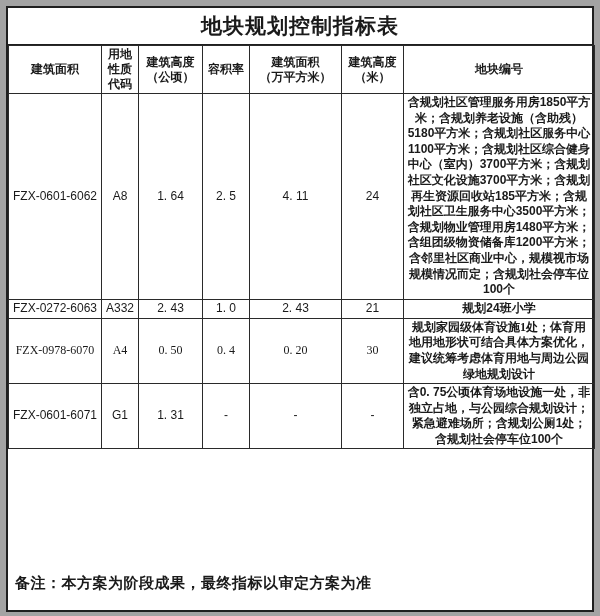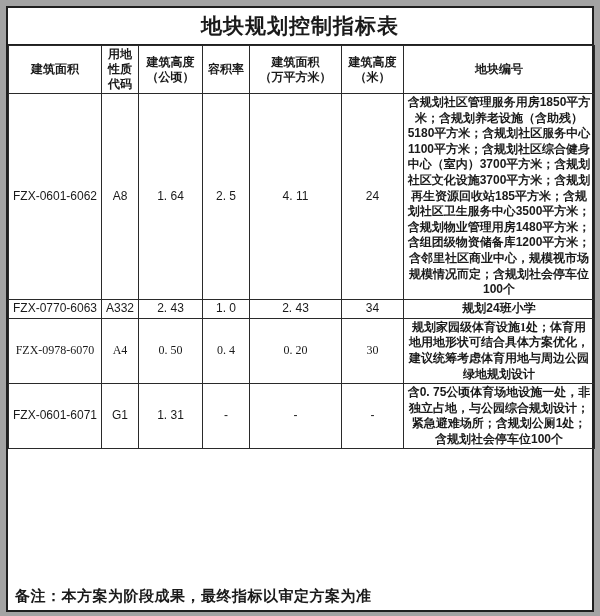--- a/index.html
+++ b/index.html
@@ -62,21 +62,21 @@
   }
   tr.r-small td { height: 19px; }
   tr.r-tall  td { height: 203px; }
   tr.r-med1  td { height: 65px; font-family: Liberation Serif, serif; }
   tr.r-med2  td { height: 62px; }
   .spacer { flex: 1 1 auto; }
   .footnote {
     flex: 0 0 auto;
     font-size: 15px;
     font-weight: bold;
-    padding: 0 0 4px 7px;
+    padding: 0 0 17px 7px;
     letter-spacing: 0.5px;
   }
 </style>
 </head>
 <body>
 
 <div class="page">
   <div class="frame">
 
     <div class="title-row">地块规划控制指标表</div>
@@ -111,26 +111,26 @@
         <tr class="r-tall">
           <td>FZX-0601-6062</td>
           <td>A8</td>
           <td>1. 64</td>
           <td>2. 5</td>
           <td>4. 11</td>
           <td>24</td>
           <td class="col-notes">含规划社区管理服务用房1850平方米；含规划养老设施（含助残）5180平方米；含规划社区服务中心1100平方米；含规划社区综合健身中心（室内）3700平方米；含规划社区文化设施3700平方米；含规划再生资源回收站185平方米；含规划社区卫生服务中心3500平方米；含规划物业管理用房1480平方米；含组团级物资储备库1200平方米；含邻里社区商业中心，规模视市场规模情况而定；含规划社会停车位100个</td>
         </tr>
         <tr class="r-small">
-          <td>FZX-0770-6063</td>
+          <td>FZX-0272-6063</td>
           <td>A332</td>
           <td>2. 43</td>
           <td>1. 0</td>
           <td>2. 43</td>
-          <td>34</td>
+          <td>21</td>
           <td class="col-notes">规划24班小学</td>
         </tr>
         <tr class="r-med1">
           <td>FZX-0978-6070</td>
           <td>A4</td>
           <td>0. 50</td>
           <td>0. 4</td>
           <td>0. 20</td>
           <td>30</td>
           <td class="col-notes">规划家园级体育设施1处；体育用地用地形状可结合具体方案优化，建议统筹考虑体育用地与周边公园绿地规划设计</td>

